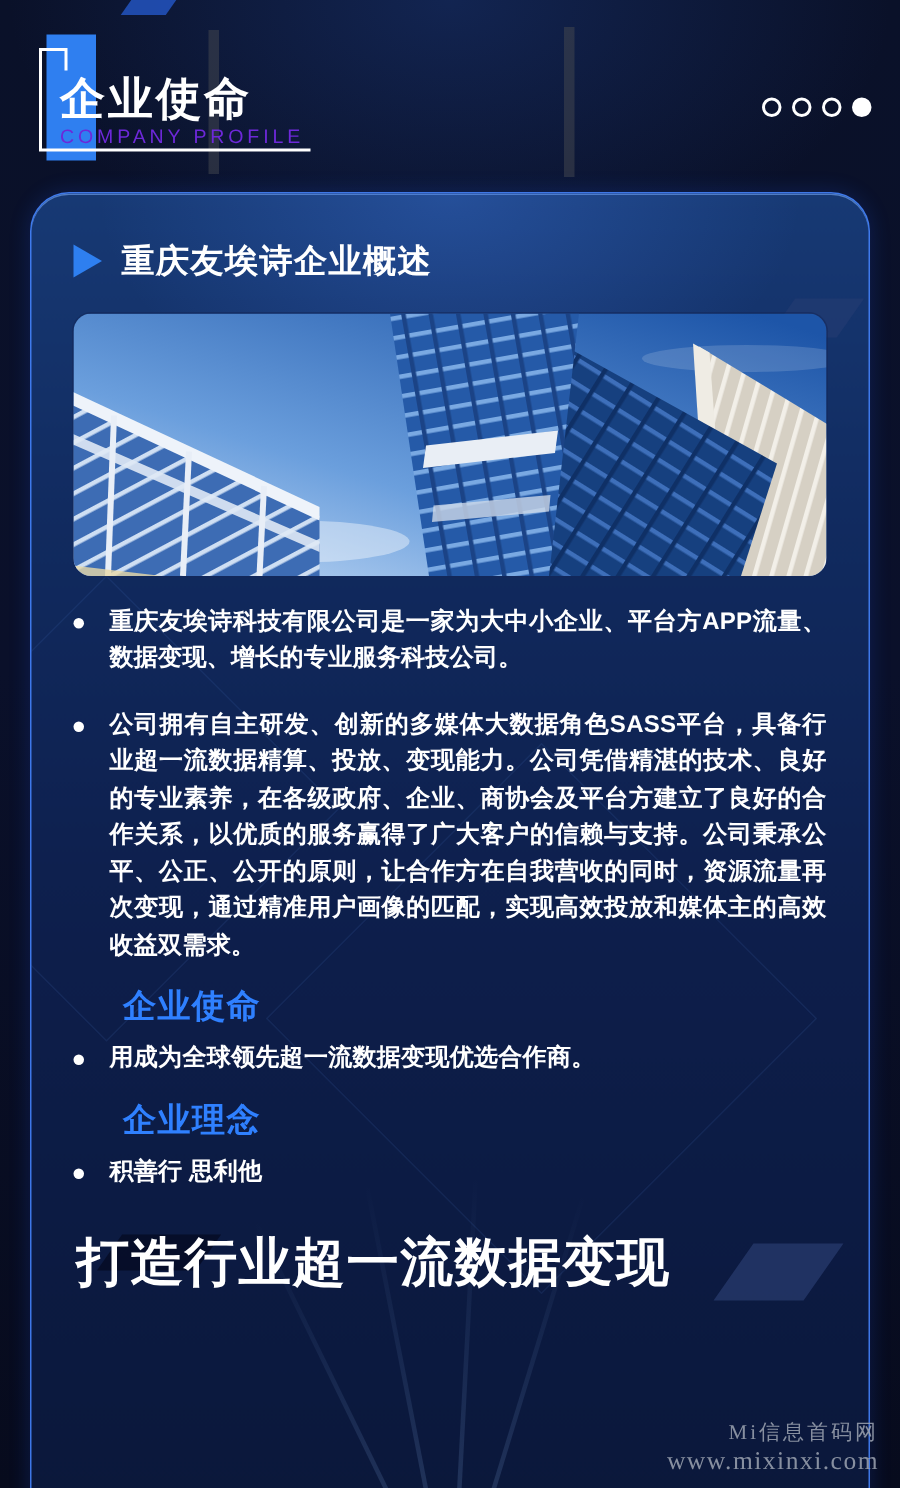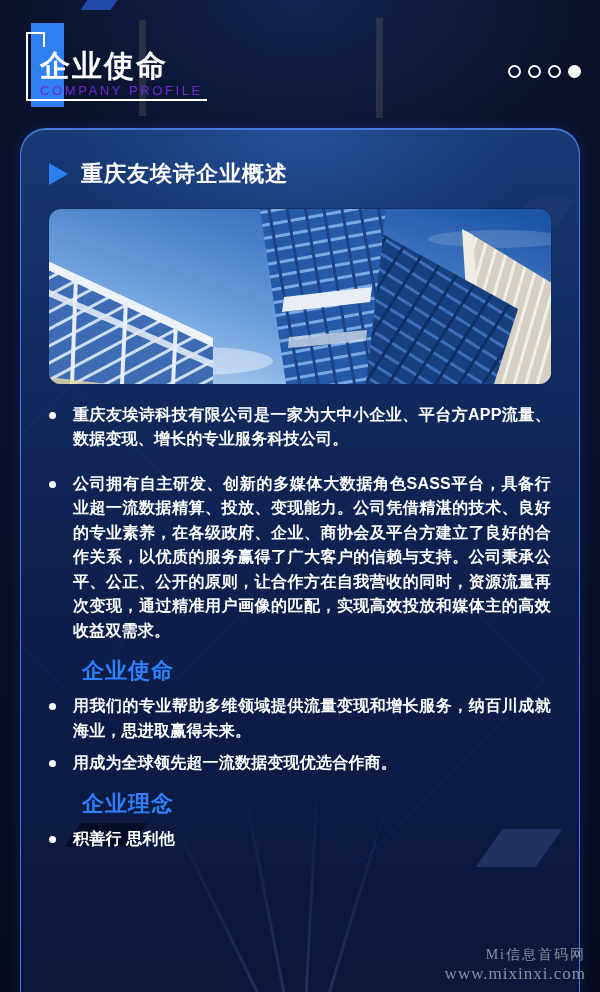--- a/index.html
+++ b/index.html
@@ -175,36 +175,33 @@
     <div class="bullet mb20">
       <span class="b-dot"></span>
       <p>重庆友埃诗科技有限公司是一家为大中小企业、平台方APP流量、数据变现、增长的专业服务科技公司。</p>
     </div>
     <div class="bullet mb8">
       <span class="b-dot"></span>
       <p>公司拥有自主研发、创新的多媒体大数据角色SASS平台，具备行业超一流数据精算、投放、变现能力。公司凭借精湛的技术、良好的专业素养，在各级政府、企业、商协会及平台方建立了良好的合作关系，以优质的服务赢得了广大客户的信赖与支持。公司秉承公平、公正、公开的原则，让合作方在自我营收的同时，资源流量再次变现，通过精准用户画像的匹配，实现高效投放和媒体主的高效收益双需求。</p>
     </div>
 
     <div class="sec-heading">企业使命</div>
-    <div class="bullet mb8">
-      <span class="b-dot"></span>
-      <p>用我们的专业帮助多维领域提供流量变现和增长服务，纳百川成就海业，思进取赢得未来。</p>
-    </div>
 
     <div class="bullet mb8">
       <span class="b-dot"></span>
       <p>用成为全球领先超一流数据变现优选合作商。</p>
     </div>
 
     <div class="sec-heading">企业理念</div>
     <div class="bullet">
       <span class="b-dot"></span>
       <p>积善行 思利他</p>
     </div>
 
+    <div class="slogan">打造行业超一流数据变现</div>
 
   </div>
 </div>
 
 <div class="watermark">
   <div class="w1">Mi信息首码网</div>
   <div class="w2">www.mixinxi.com</div>
 </div>
 
 </body></html>

